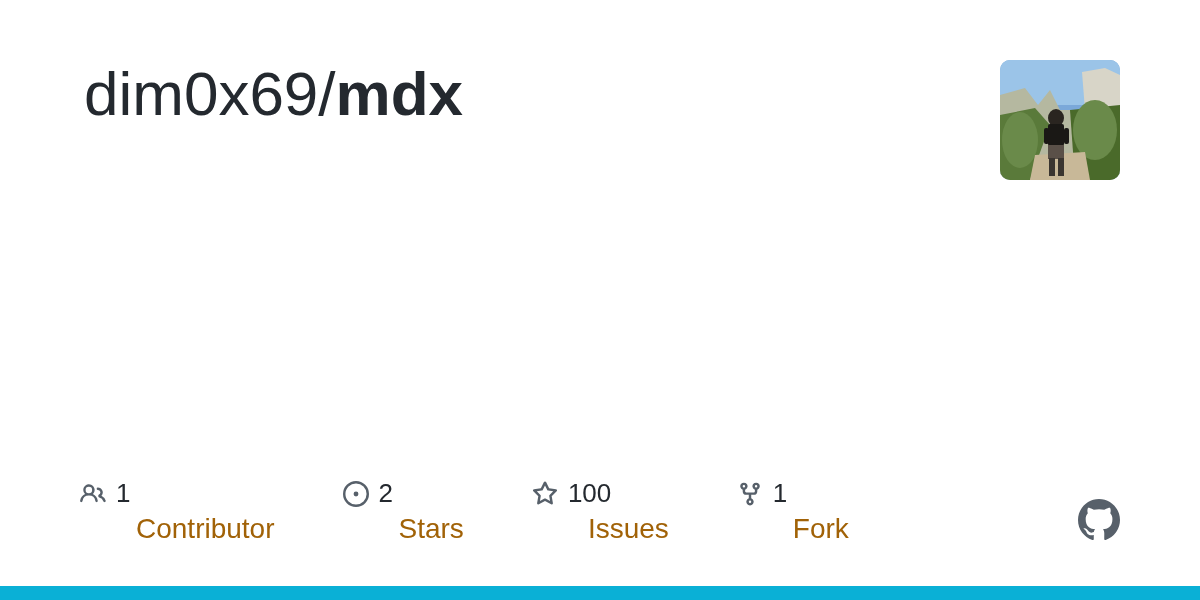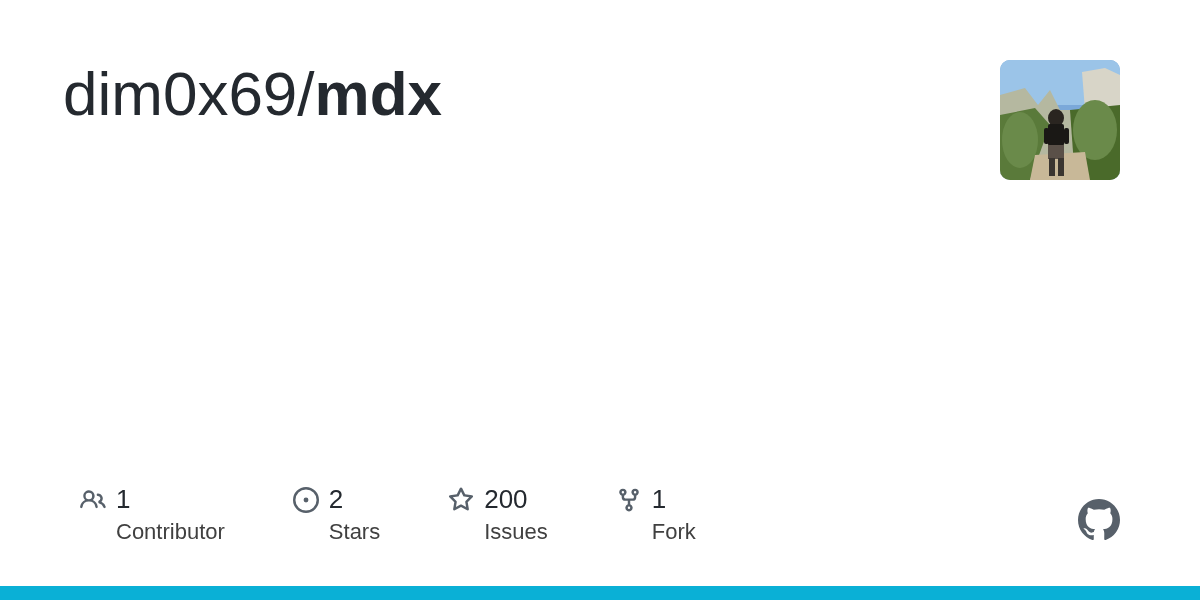--- a/index.html
+++ b/index.html
@@ -7,21 +7,21 @@
       width: 1200px;
       height: 600px;
       background: #ffffff;
       font-family: -apple-system, BlinkMacSystemFont, "Segoe UI", Helvetica, Arial, sans-serif;
       position: relative;
       overflow: hidden;
     }
     .header {
       position: absolute;
       top: 60px;
-      left: 63px;
+      left: 84px;
       right: 80px;
       display: flex;
       justify-content: space-between;
       align-items: flex-start;
     }
     .title {
       font-size: 62px;
       color: #24292f;
       font-weight: 400;
       line-height: 1.1;
@@ -61,24 +61,24 @@
       width: 26px;
       height: 26px;
       fill: #57606a;
     }
     .stat-count {
       font-size: 26px;
       color: #24292f;
       font-weight: 400;
     }
     .stat-label {
-      font-size: 22px;
-      color: #404040;
+      font-size: 28px;
+      color: #a16207;
       margin-top: 4px;
-      margin-left: 36px;
+      margin-left: 56px;
     }
     .github-logo {
       position: absolute;
       bottom: 55px;
       right: 80px;
     }
     .github-logo svg {
       width: 42px;
       height: 42px;
       fill: #57606a;
@@ -141,21 +141,21 @@
       <span class="stat-count">2</span>
     </div>
     <div class="stat-label">Stars</div>
   </div>
 
   <div class="stat">
     <div class="stat-top">
       <svg viewBox="0 0 16 16">
           <path d="M8 .25a.75.75 0 0 1 .673.418l1.882 3.815 4.21.612a.75.75 0 0 1 .416 1.279l-3.046 2.97.719 4.192a.751.751 0 0 1-1.088.791L8 12.347l-3.766 1.98a.75.75 0 0 1-1.088-.79l.72-4.194L.818 6.374a.75.75 0 0 1 .416-1.28l4.21-.611L7.327.668A.75.75 0 0 1 8 .25zm0 2.445L6.615 5.5a.75.75 0 0 1-.564.41l-3.097.45 2.24 2.184a.75.75 0 0 1 .216.664l-.528 3.084 2.769-1.456a.75.75 0 0 1 .698 0l2.77 1.456-.53-3.084a.75.75 0 0 1 .216-.664l2.24-2.183-3.096-.45a.75.75 0 0 1-.564-.41L8 2.694z"></path>
         </svg>
-      <span class="stat-count">200</span>
+      <span class="stat-count">100</span>
     </div>
     <div class="stat-label">Issues</div>
   </div>
 
   <div class="stat">
     <div class="stat-top">
       <svg viewBox="0 0 16 16">
           <path d="M5 5.372v.878c0 .414.336.75.75.75h4.5a.75.75 0 0 0 .75-.75v-.878a2.25 2.25 0 1 1 1.5 0v.878a2.25 2.25 0 0 1-2.25 2.25h-1.5v2.128a2.251 2.251 0 1 1-1.5 0V8.5h-1.5A2.25 2.25 0 0 1 3.5 6.25v-.878a2.25 2.25 0 1 1 1.5 0zM5 3.25a.75.75 0 1 0-1.5 0 .75.75 0 0 0 1.5 0zm6.75.75a.75.75 0 1 0 0-1.5.75.75 0 0 0 0 1.5zm-3 8.75a.75.75 0 1 0-1.5 0 .75.75 0 0 0 1.5 0z"></path>
         </svg>
       <span class="stat-count">1</span>

